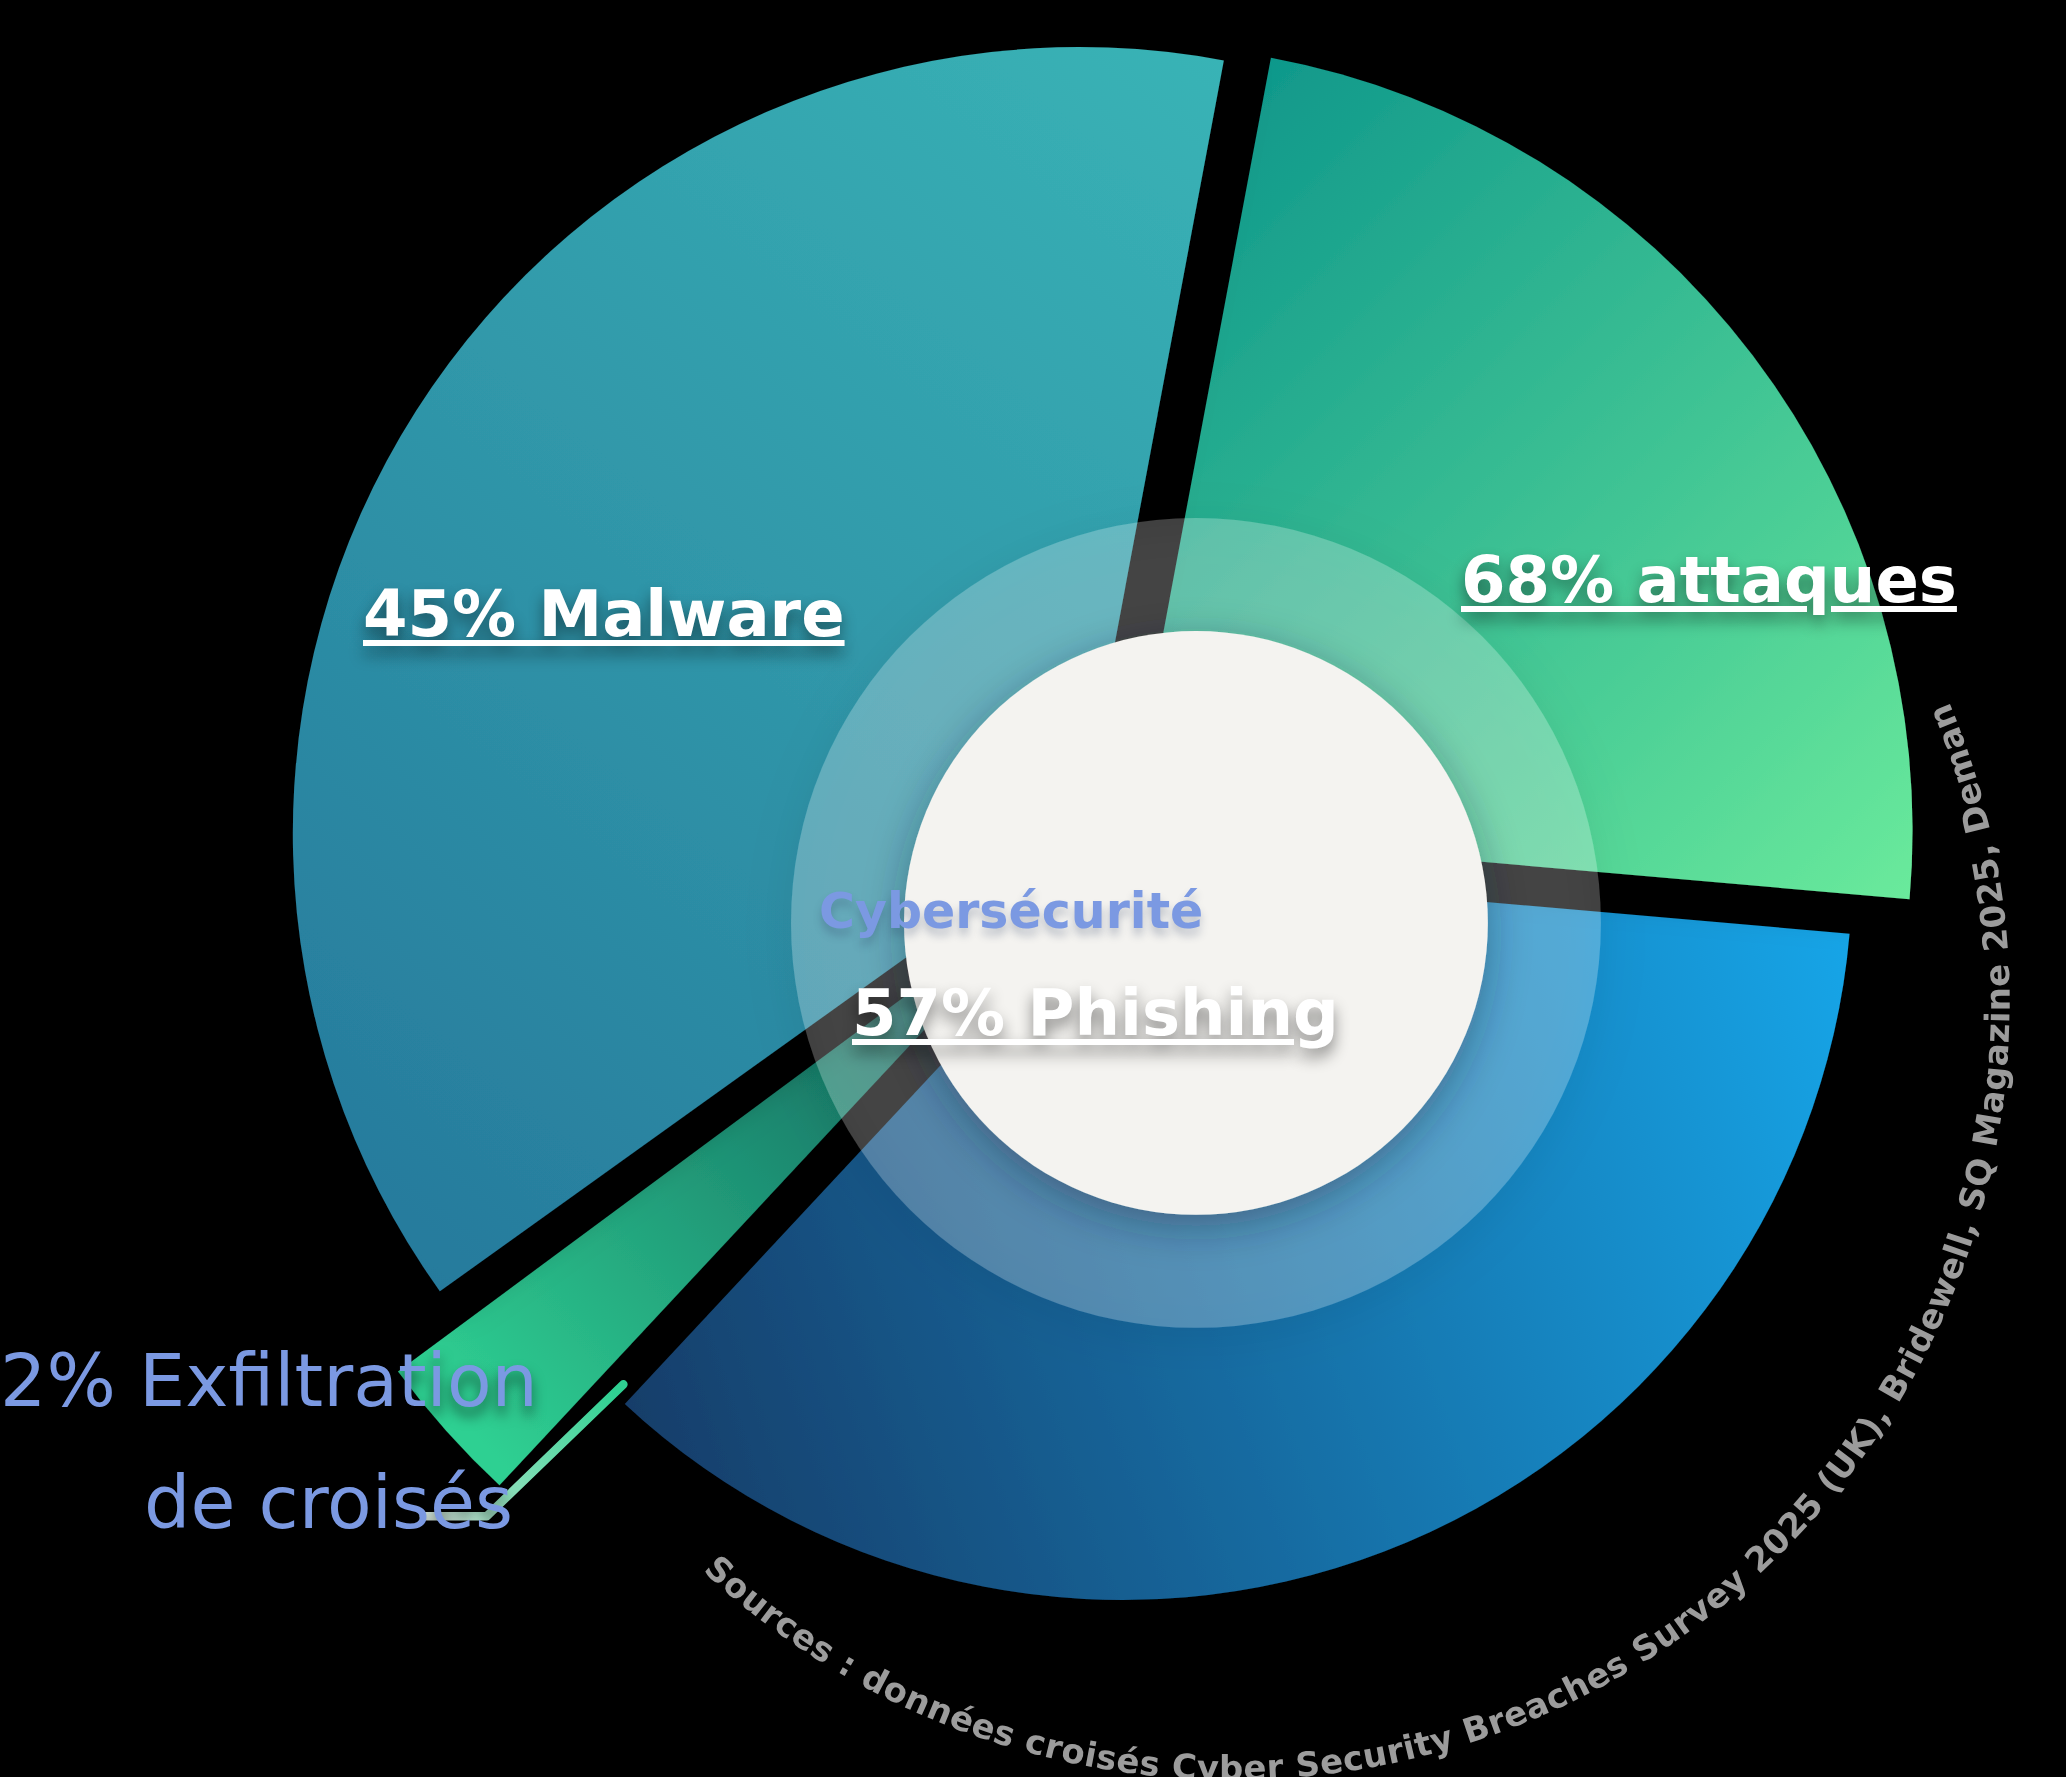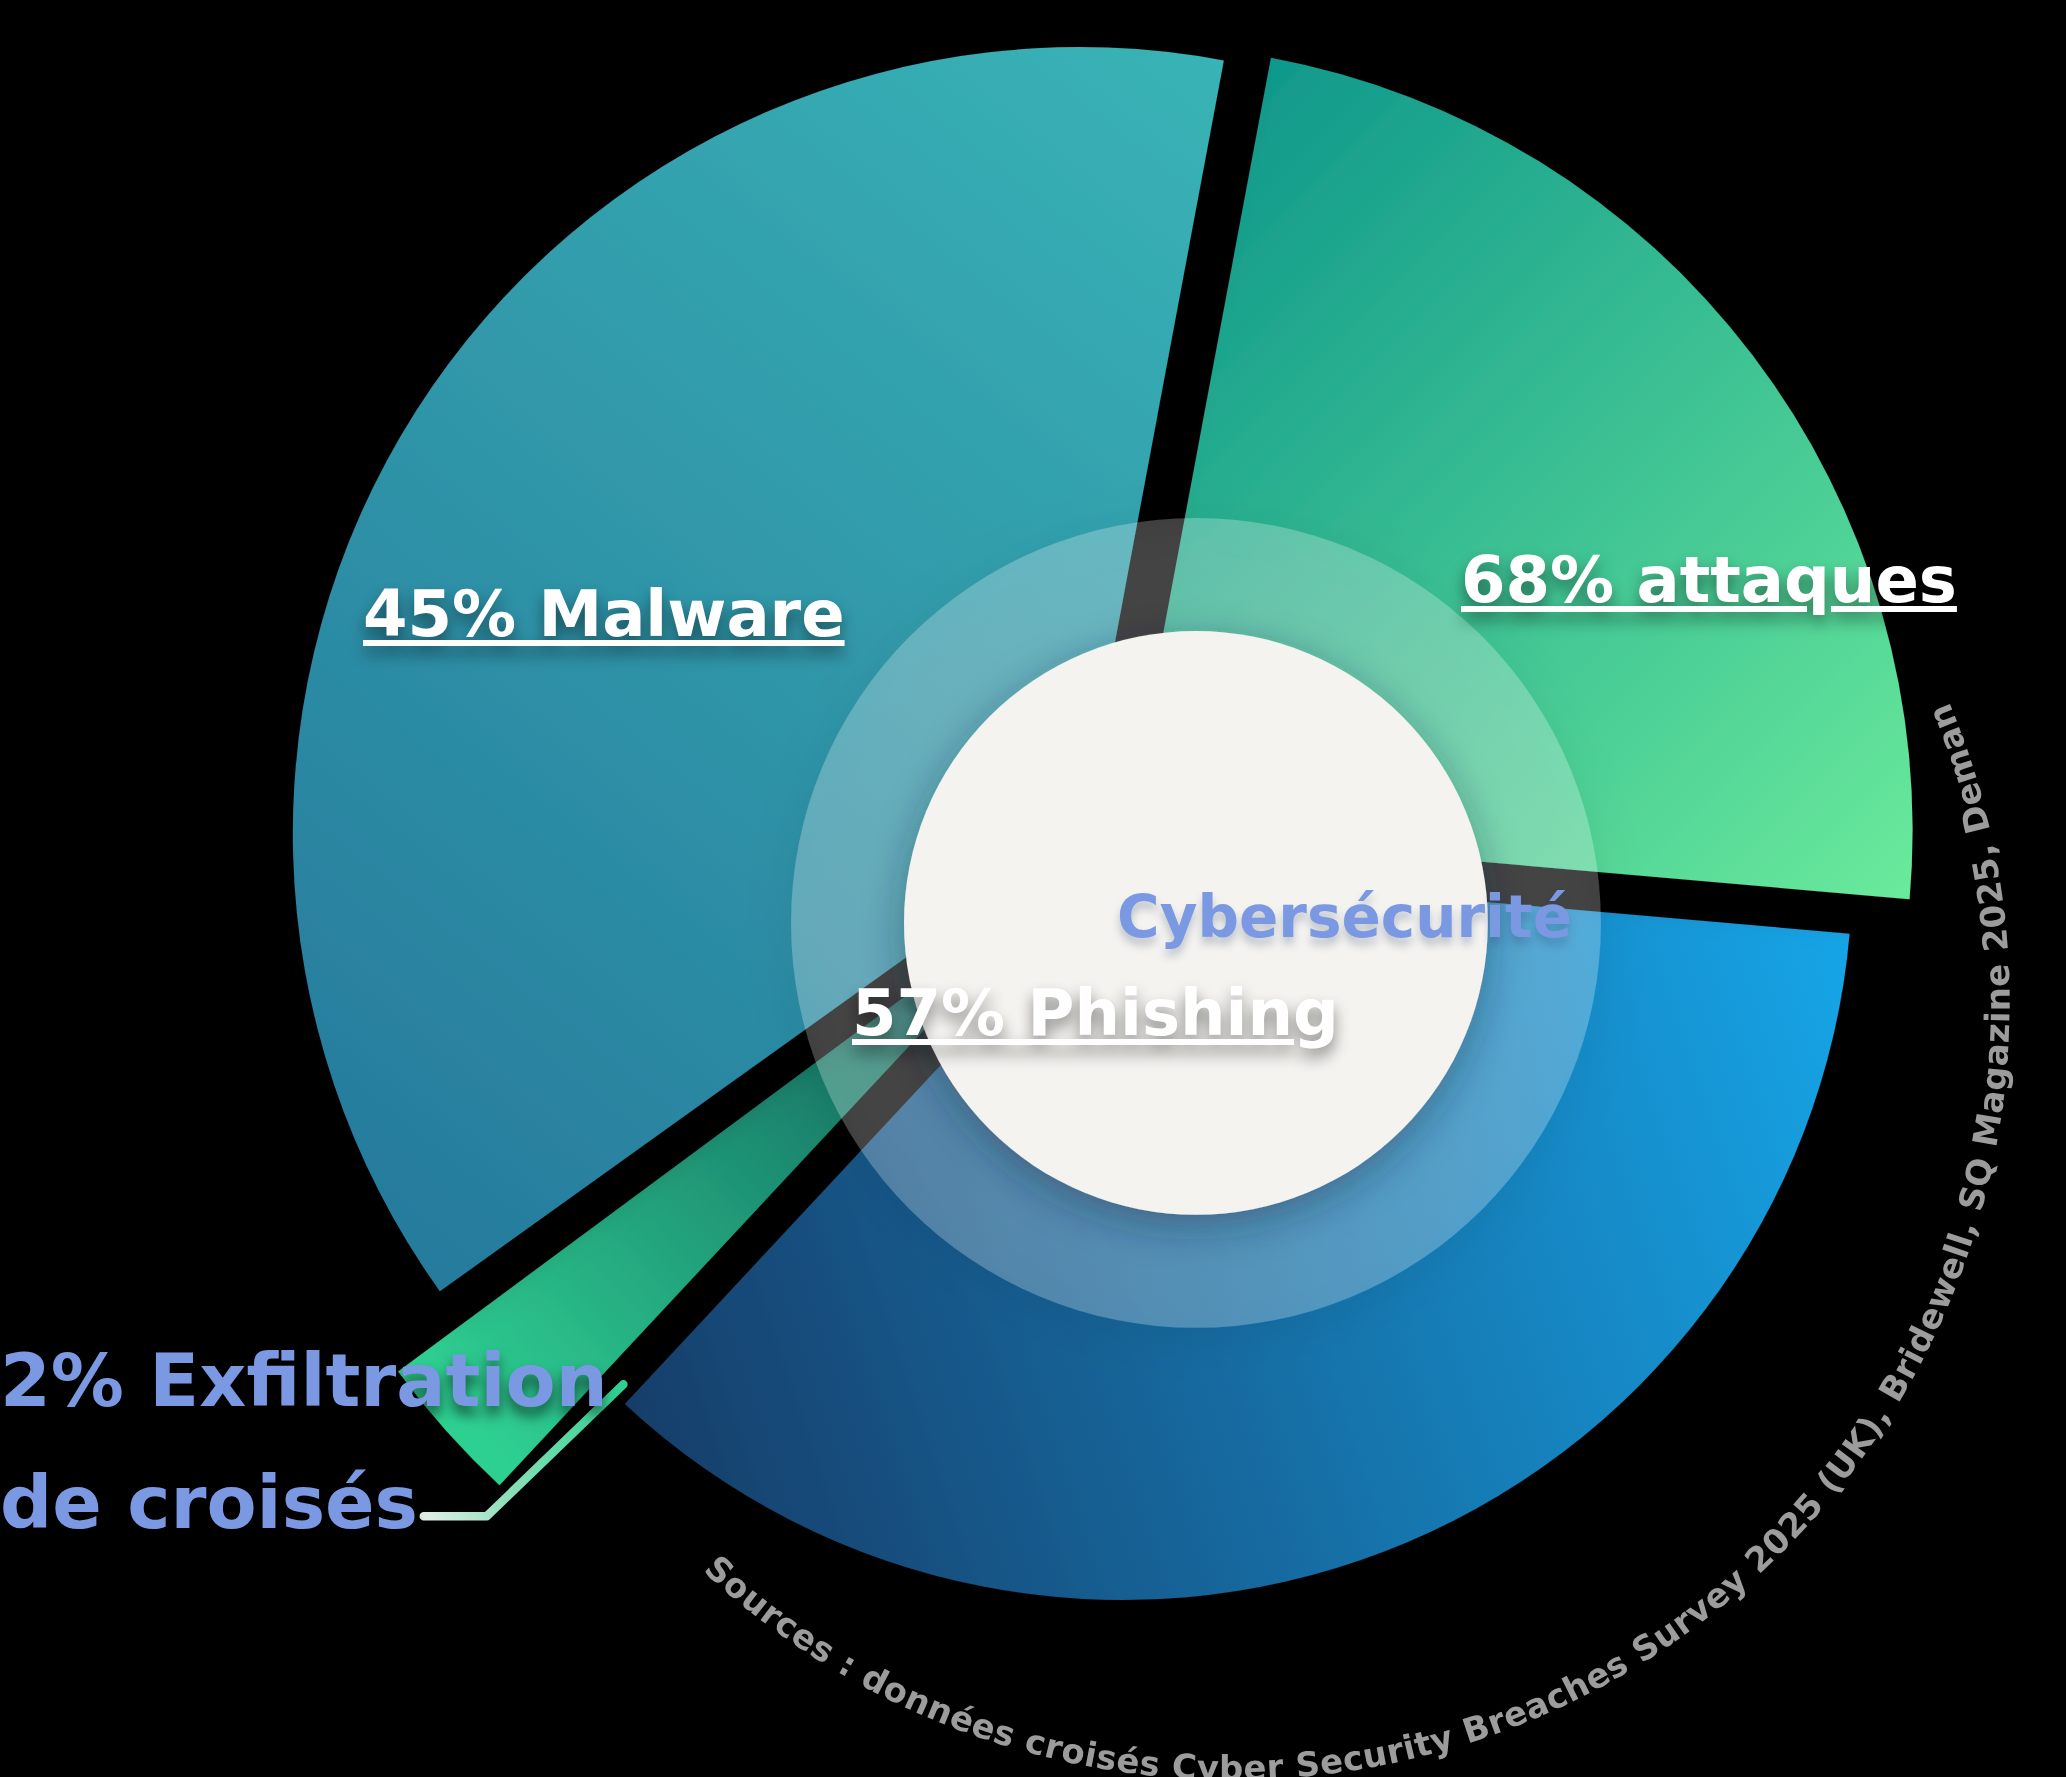--- a/index.html
+++ b/index.html
@@ -17,35 +17,35 @@
     font-weight:bold;
     font-size:64px;
     line-height:107px;
     text-shadow:0 8.5px 15px rgba(0,0,0,0.45);
     white-space:nowrap;
     text-decoration:underline;
   }
   .exfil-label{
     position:absolute;
     left:0;top:1320px;width:513px;
-    text-align:left;
+    text-align:right;
     color:#7b99e2;
-    font-weight:bold;
+    font-weight:normal;
     font-size:73px;
     line-height:122px;
     text-shadow:0 8.5px 13px rgba(0,0,0,0.55);
     white-space:nowrap;
   }
   .center-label{
     position:absolute;
     left:819px;top:883px;width:753px;
-    text-align:right;
+    text-align:left;
     color:#7b99e2;
     font-weight:bold;
-    font-size:58px;
+    font-size:49px;
     text-shadow:0 6.6px 8.5px rgba(45,65,100,0.28);
     white-space:nowrap;
   }
   .src-text{
     font-size:36px;
     font-weight:bold;
     fill:#9c9c9c;
     letter-spacing:0.5px;
   }
 </style>

